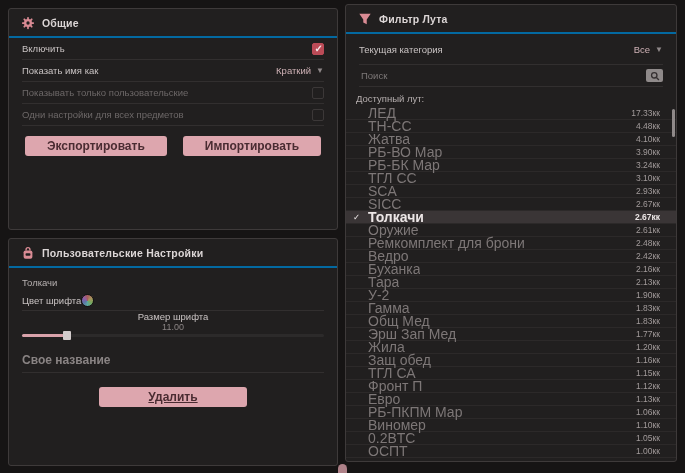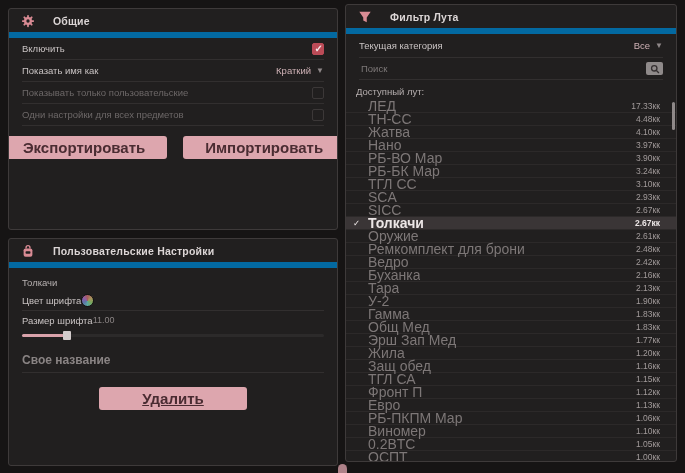--- a/index.html
+++ b/index.html
@@ -2,50 +2,50 @@
 <html><head>
 <meta charset="utf-8">
 <style>
   html,body{margin:0;padding:0;background:#0e0d0d;}
   *{box-sizing:border-box;font-family:"Liberation Sans",sans-serif;}
   .stage{position:relative;width:685px;height:473px;background:#161414;overflow:hidden;}
   .panel{position:absolute;background:#211f1f;border:1px solid #3e3a3a;border-radius:3px;overflow:hidden;}
   #panel-general{left:8px;top:8px;width:330px;height:222px;}
   #panel-custom{left:8px;top:238px;width:330px;height:228px;}
   #panel-loot{left:345px;top:4px;width:332px;height:458px;}
-  .panel-header{display:flex;align-items:center;gap:18px;height:29px;padding:0 12px;border-bottom:6px solid #0369a1;}
+  .panel-header{display:flex;align-items:center;gap:7px;height:29px;padding:0 12px;border-bottom:2px solid #0369a1;}
   .panel-title{font-size:10.5px;font-weight:bold;color:#dcd6d6;letter-spacing:.2px;}
   .hicon{width:14px;height:14px;flex:0 0 auto;}
   .setting-row{display:flex;align-items:center;justify-content:space-between;height:22px;margin:0 13px;border-bottom:1px solid #322f2f;}
   .setting-label{font-size:9.5px;color:#c9c3c3;}
   .setting-label.dim{color:#6d6868;}
   .checkbox{width:12px;height:12px;border:1px solid #5a5455;border-radius:2px;position:relative;background:transparent;}
   .checkbox.dim{border-color:#3c3838;}
   .checkbox.checked{background:#bb4b57;border-color:#bb4b57;}
   .checkbox.checked::after{content:"✓";position:absolute;left:1.5px;top:-1px;font-size:10px;color:#f2e9ea;font-weight:bold;}
   .select{display:flex;align-items:center;gap:5px;font-size:9.5px;color:#cfb2b6;cursor:pointer;}
   .select .chev{color:#8f8889;font-size:8px;}
   .btn-row{display:flex;justify-content:center;gap:16px;margin-top:10px;}
-  .btn{background:#dda6ae;color:#4a2c32;font-size:15px;font-weight:bold;border:none;border-radius:3px;padding:4px 22px;line-height:1;cursor:pointer;}
+  .btn{background:#dda6ae;color:#4a2c32;font-size:12px;font-weight:bold;border:none;border-radius:3px;padding:4px 22px;line-height:1;cursor:pointer;}
   
   .item-name{font-size:9.5px;color:#b8b2b2;margin:9px 13px 2px 13px;}
   .crow{display:flex;align-items:center;justify-content:flex-start;height:21px;margin:0 13px;border-bottom:1px solid #322f2f;}
-  .crow.noline{border-bottom:none;height:18px;}
+  .crow.noline{border-bottom:none;height:18px;flex-direction:column;}
   .cval{font-size:9px;color:#8a8484;}
   .colorwheel{width:13px;height:13px;border-radius:50%;background:conic-gradient(#a85d5d,#a8925d,#78a85d,#5da89d,#5d74a8,#8f5da8,#a85d5d);border:1px solid #141212;}
   .slider{position:relative;height:10px;margin:1px 13px 6px 13px;}
   .slider-track{position:absolute;left:0;right:0;top:4px;height:3px;background:rgba(255,255,255,.05);border-radius:2px;}
   .slider-fill{position:absolute;left:0;top:4px;height:3px;background:#d9a2aa;border-radius:2px;}
   .slider-handle{position:absolute;top:1px;width:8px;height:9px;background:#d3cccc;border-radius:1px;margin-left:-4px;}
   .name-input{display:block;width:calc(100% - 26px);margin:10px 13px 0 13px;background:transparent;border:none;border-bottom:1px solid #322f2f;color:#c9c3c3;font-size:12px;padding:3px 0 5px 0;outline:none;font-weight:bold;}
   .name-input::placeholder{color:#8a8484;}
   .del-row{display:flex;justify-content:center;margin-top:14px;}
   .btn.wide{padding:4px 0;width:148px;text-decoration:underline;}
   
-  .loot-top-row{display:flex;align-items:center;justify-content:space-between;height:24px;margin:0 13px;border-bottom:1px solid #322f2f;}
+  .loot-top-row{display:flex;align-items:center;justify-content:space-between;height:31px;margin:0 13px;border-bottom:1px solid #322f2f;}
   .search-row{display:flex;align-items:center;justify-content:space-between;height:22px;margin:0 13px;border-bottom:1px solid #322f2f;}
   .search-input{flex:1;background:transparent;border:none;outline:none;color:#c9c3c3;font-size:9.5px;}
   .search-input::placeholder{color:#7d7878;}
   .search-chip{width:17px;height:13px;background:#8f8a8a;border-radius:2px;display:flex;align-items:center;justify-content:center;cursor:pointer;}
   .list-label{font-size:9.5px;color:#b5aeae;margin:6px 10px 3px 10px;}
   .loot-list{position:relative;height:364px;overflow:hidden;}
   .loot-row{position:relative;display:flex;align-items:center;justify-content:space-between;height:13px;padding:0 16px 0 22px;border-bottom:1px solid #2c2929;cursor:pointer;}
   .loot-row .check{visibility:hidden;position:absolute;left:7px;top:1px;font-size:8.5px;color:#ece6e6;}
   .loot-row.selected{background:#3a3536;}
   .loot-row.selected .check{visibility:visible;}
@@ -178,25 +178,20 @@
     <span class="loot-name">ТН-СС</span>
     <span class="loot-value">4.48кк</span>
   </div>
         <div class="loot-row">
 
     <span class="loot-name">Жатва</span>
     <span class="loot-value">4.10кк</span>
   </div>
         <div class="loot-row">
 
-    <span class="loot-name">Нано</span>
-    <span class="loot-value">3.97кк</span>
-  </div>
-        <div class="loot-row">
-
     <span class="loot-name">РБ-ВО Мар</span>
     <span class="loot-value">3.90кк</span>
   </div>
         <div class="loot-row">
 
     <span class="loot-name">РБ-БК Мар</span>
     <span class="loot-value">3.24кк</span>
   </div>
         <div class="loot-row">
 

